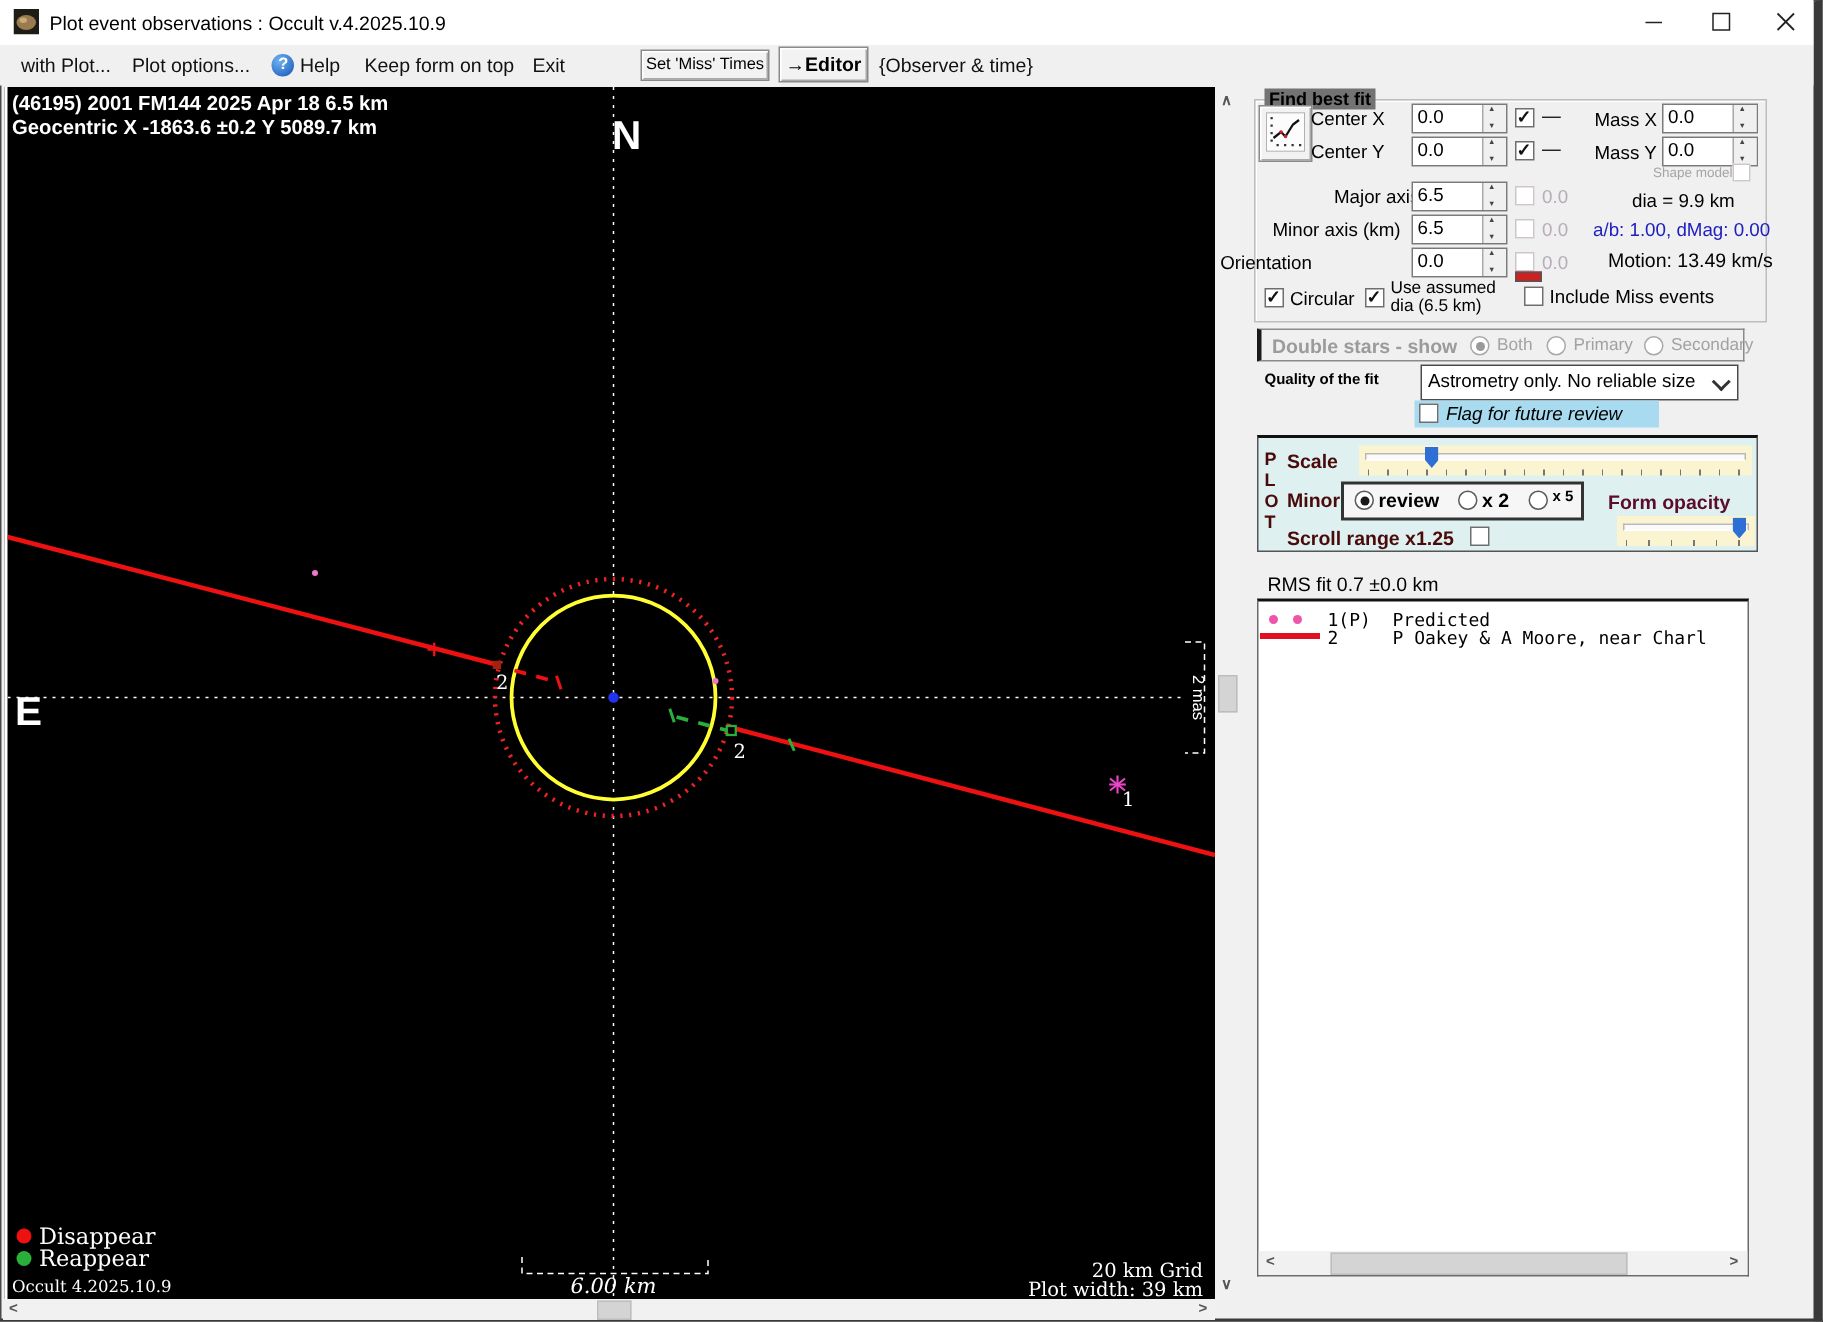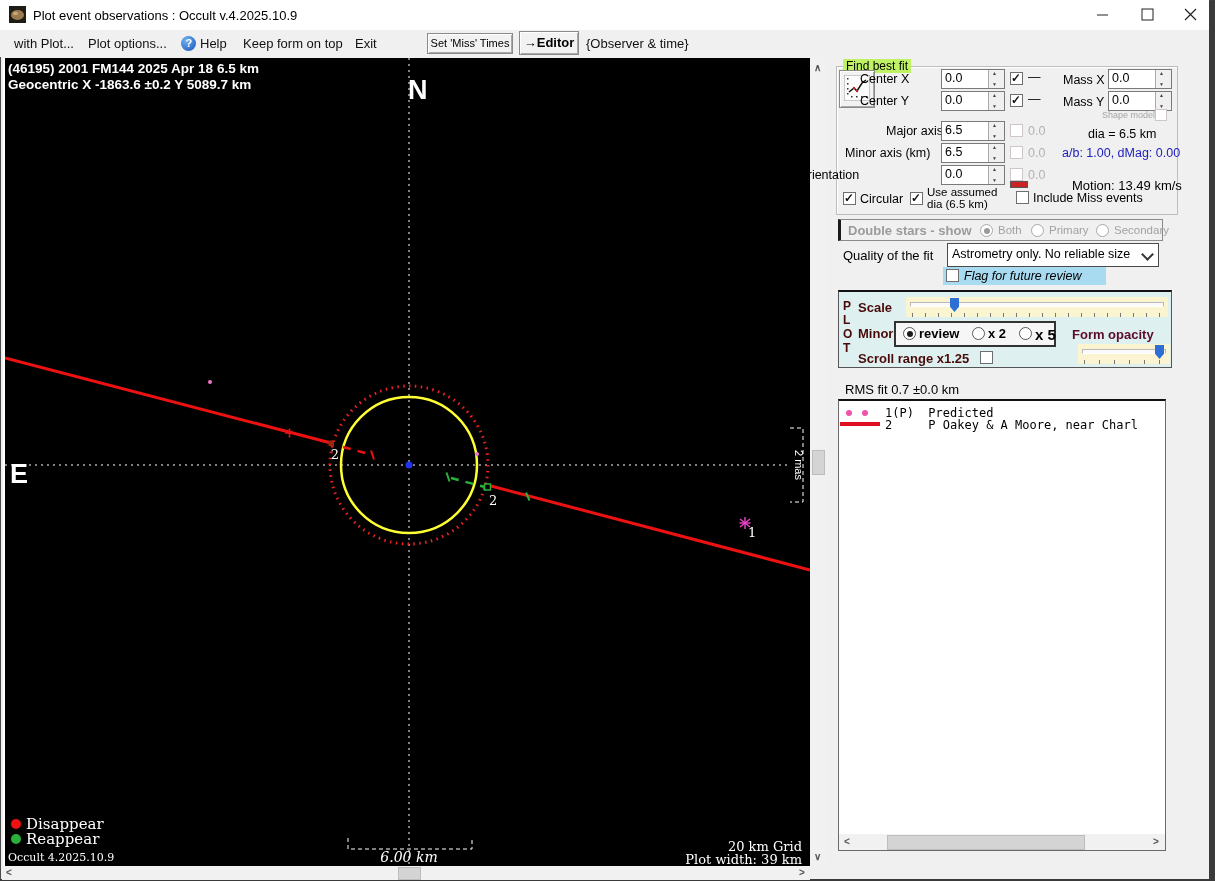--- a/index.html
+++ b/index.html
@@ -24,23 +24,23 @@
            text-align:center;color:#000;}
   
   #plot-wrap{position:absolute;left:3px;top:58px;width:807px;height:808px;background:#000;
              border-left:2px solid #fff;box-sizing:content-box;}
   
   .sb{position:absolute;background:#f1f1f1;}
   .sb-thumb{position:absolute;background:#d4d4d4;border:1px solid #bdbdbd;}
   .arr{position:absolute;color:#555;font-size:10px;font-weight:bold;line-height:10px;}
   
   .groupbox{position:absolute;border:1px solid #bdbdbd;box-shadow:inset 1px 1px 0 #fff;}
-  .gb-label{position:absolute;background:#bef264;padding:0 3px;font-size:12px;color:#000;}
+  .gb-label{position:absolute;background:#737373;padding:0 3px;font-size:12px;color:#000;font-weight:bold;}
   .lbl{position:absolute;font-size:12.5px;color:#000;white-space:nowrap;}
-  .lbl-r{text-align:left;}
+  .lbl-r{text-align:center;}
   .spin{position:absolute;height:18px;background:#fff;border:1px solid #7a7a7a;font-size:12.5px;}
   .spin .val{position:absolute;left:3px;top:1px;}
   .spin .arrows{position:absolute;right:0;top:0;width:15px;height:100%;border-left:1px solid #aaa;background:#f0f0f0;}
   .spin .arrows::before{content:"▲";position:absolute;left:3px;top:0px;font-size:5px;color:#444;}
   .spin .arrows::after{content:"▼";position:absolute;left:3px;bottom:1px;font-size:5px;color:#444;}
   .cb{position:absolute;width:13px;height:13px;background:#fff;border:1px solid #6e6e6e;box-sizing:border-box;}
   .cb.checked::after{content:"✓";position:absolute;left:0px;top:-2px;font-size:12px;font-weight:bold;color:#111;}
   .cb.disabled{border-color:#cfc6cc;}
   .cb.small{width:12px;height:12px;}
   .radio{position:absolute;width:13px;height:13px;border:1px solid #5a5a5a;border-radius:50%;background:#fff;box-sizing:border-box;}
@@ -231,59 +231,59 @@
 <span class="lbl" style="left:1102px;top:110px;font-size:9px;color:#a6a6a6">Shape model</span>
 <span class="cb small disabled" style="left:1155px;top:109px"></span>
 
 <span class="lbl lbl-r" style="left:886px;top:124px;width:92px">Major axis (km)</span>
 <div class="spin" style="left:941px;top:121px;width:62px">
   <span class="val">6.5</span>
     <span class="arrows"></span>
 </div>
 <span class="cb disabled" style="left:1010px;top:124px"></span>
 <span class="lbl graytext" style="left:1028px;top:124px">0.0</span>
-<span class="lbl" style="left:1088px;top:127px">dia = 6.5 km</span>
+<span class="lbl" style="left:1088px;top:127px">dia = 9.9 km</span>
 
 <span class="lbl lbl-r" style="left:845px;top:146px;width:92px">Minor axis (km)</span>
 <div class="spin" style="left:941px;top:143px;width:62px">
   <span class="val">6.5</span>
     <span class="arrows"></span>
 </div>
 <span class="cb disabled" style="left:1010px;top:146px"></span>
 <span class="lbl graytext" style="left:1028px;top:146px">0.0</span>
 <span class="lbl bluetext" style="left:1062px;top:146px">a/b: 1.00, dMag: 0.00</span>
 
 <span class="lbl lbl-r" style="left:798px;top:168px;width:92px">Orientation</span>
 <div class="spin" style="left:941px;top:165px;width:62px">
   <span class="val">0.0</span>
     <span class="arrows"></span>
 </div>
 <span class="cb disabled" style="left:1010px;top:168px"></span>
 <span class="lbl graytext" style="left:1028px;top:168px">0.0</span>
-<span class="lbl" style="left:1072px;top:178px;font-size:13px">Motion: 13.49 km/s</span>
+<span class="lbl" style="left:1072px;top:166px;font-size:13px">Motion: 13.49 km/s</span>
 
 <div class="abs" style="left:1010px;top:181px;width:16px;height:5px;background:#cc2222;border:1px solid #555"></div>
 
 <span class="cb checked" style="left:843px;top:192px"></span>
 <span class="lbl" style="left:860px;top:192px">Circular</span>
 <span class="cb checked" style="left:910px;top:192px"></span>
 <span class="lbl" style="left:927px;top:186px;width:76px;font-size:11.5px;white-space:normal">Use assumed dia (6.5 km)</span>
 <span class="cb" style="left:1016px;top:191px"></span>
 <span class="lbl" style="left:1033px;top:191px">Include Miss events</span>
 
 <div class="abs" style="left:838px;top:219px;width:325px;height:22px;border:1px solid #8a8a8a;border-left:3px solid #1a1a1a;box-sizing:border-box"></div>
 <span class="lbl" style="left:848px;top:223px;font-size:13px;font-weight:bold;color:#9b9b9b">Double stars - show</span>
 <span class="radio disabled selected" style="left:980px;top:224px"></span>
 <span class="lbl" style="left:998px;top:224px;font-size:11.5px;color:#a2a2a2">Both</span>
 <span class="radio disabled" style="left:1031px;top:224px"></span>
 <span class="lbl" style="left:1049px;top:224px;font-size:11.5px;color:#a2a2a2">Primary</span>
 <span class="radio disabled" style="left:1096px;top:224px"></span>
 <span class="lbl" style="left:1114px;top:224px;font-size:11.5px;color:#a2a2a2">Secondary</span>
 
-<span class="lbl" style="left:843px;top:248px;font-size:13px;font-weight:normal">Quality of the fit</span>
+<span class="lbl" style="left:843px;top:248px;font-size:10px;font-weight:bold">Quality of the fit</span>
 <div class="select" style="left:947px;top:243px;width:210px;height:22px">
   <span class="sel-text">Astrometry only. No reliable size</span>
   <span class="chev"></span>
 </div>
 <div class="abs" style="left:943px;top:267px;width:163px;height:18px;background:#a8daf0"></div>
 <span class="cb" style="left:946px;top:269px"></span>
 <span class="lbl" style="left:964px;top:269px;font-style:italic;font-size:12.5px">Flag for future review</span>
 
 <div class="abs" style="left:838px;top:290px;width:334px;height:78px;background:#def0f0;border:1px solid #555;border-top:2px solid #111;box-sizing:border-box"></div>
 <span class="lbl maroon" style="left:843px;top:299px;font-size:12px">P</span>
@@ -298,21 +298,21 @@
   <span class="ticks"></span>
 </div>
 
 <span class="lbl maroon" style="left:858px;top:326px;font-size:13px">Minor</span>
 <div class="abs" style="left:894px;top:321px;width:162px;height:26px;background:#f6f6f6;border:2px solid #333;box-sizing:border-box"></div>
 <span class="radio selected" style="left:903px;top:327px"></span>
 <span class="lbl" style="left:919px;top:326px;font-size:13px;font-weight:bold">review</span>
 <span class="radio" style="left:972px;top:327px"></span>
 <span class="lbl" style="left:988px;top:326px;font-size:13px;font-weight:bold">x 2</span>
 <span class="radio" style="left:1019px;top:327px"></span>
-<span class="lbl" style="left:1035px;top:326px;font-size:15px;font-weight:bold">x 5</span>
+<span class="lbl" style="left:1035px;top:326px;font-size:10px;font-weight:bold">x 5</span>
 
 <span class="lbl" style="left:1072px;top:327px;font-size:13px;font-weight:bold;color:#5a0c2a">Form opacity</span>
 <div class="slider" style="left:1078px;top:344px;width:92px;height:20px">
   <span class="groove"></span>
   <span class="thumb" style="left:77px"></span>
   <span class="ticks" style="background:repeating-linear-gradient(90deg,#777 0 1px,transparent 1px 15px)"></span>
 </div>
 
 <span class="lbl maroon" style="left:858px;top:351px;font-size:13px">Scroll range x1.25</span>
 <span class="cb" style="left:980px;top:351px"></span>

